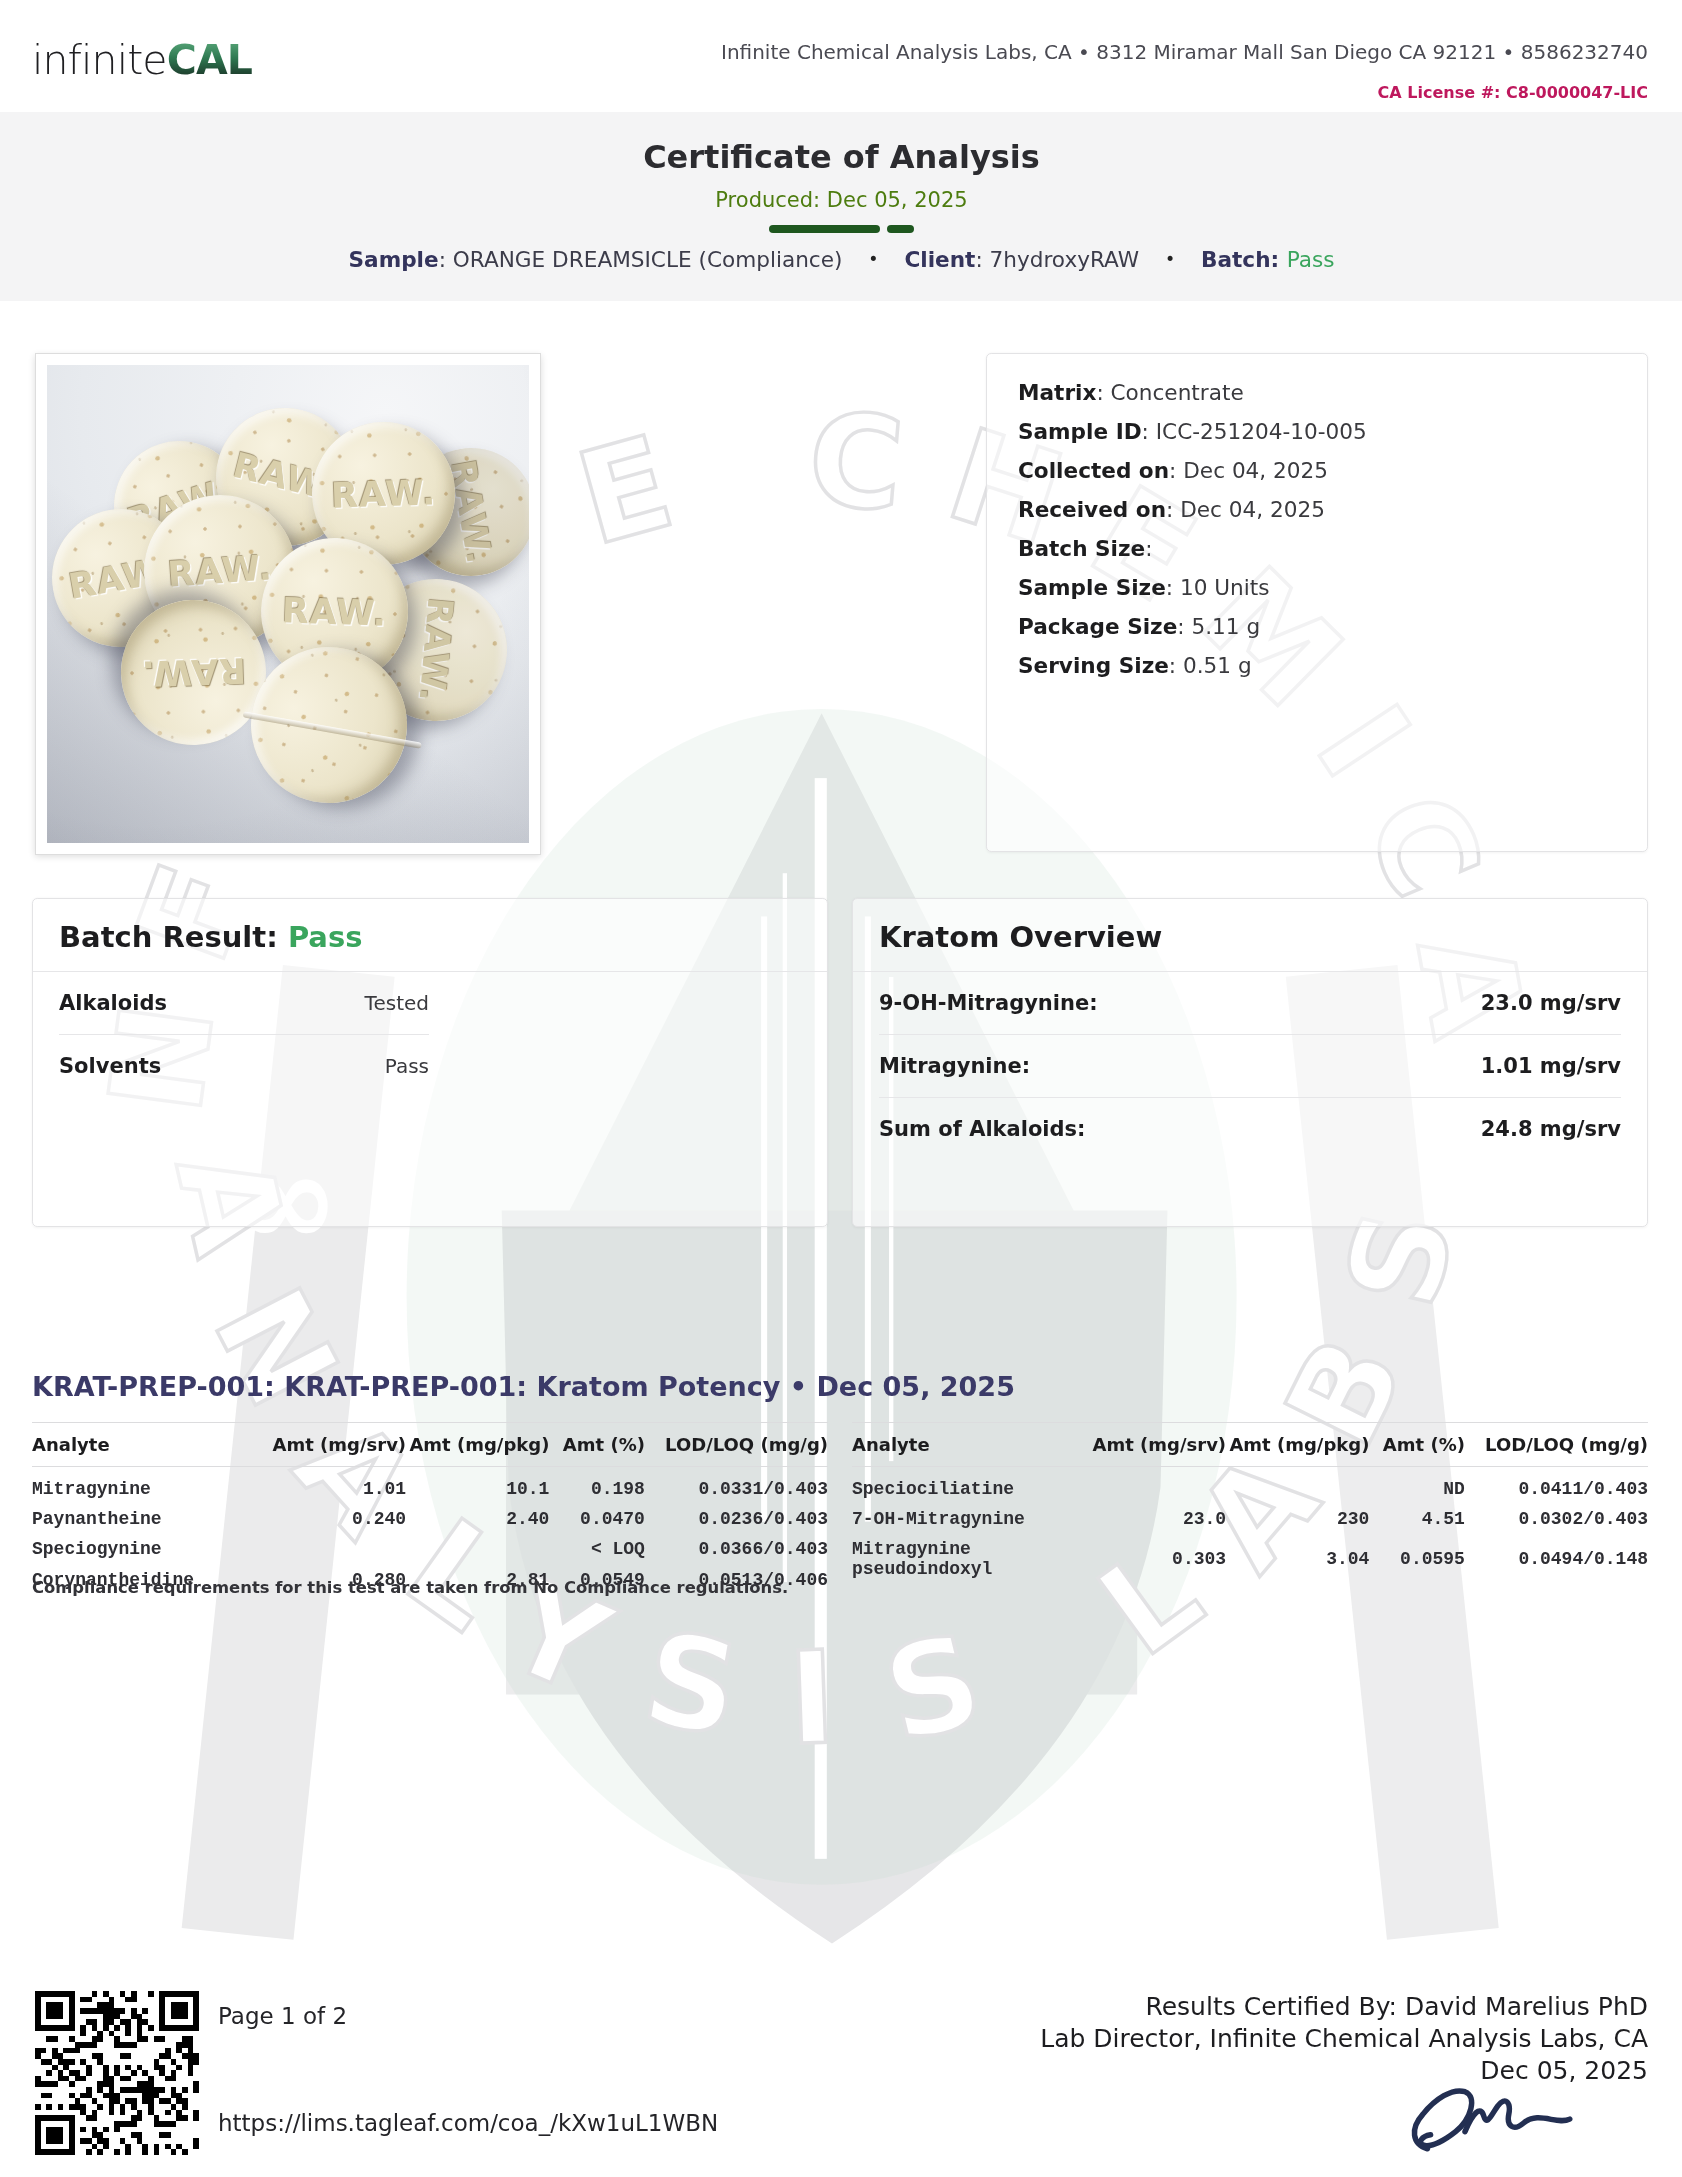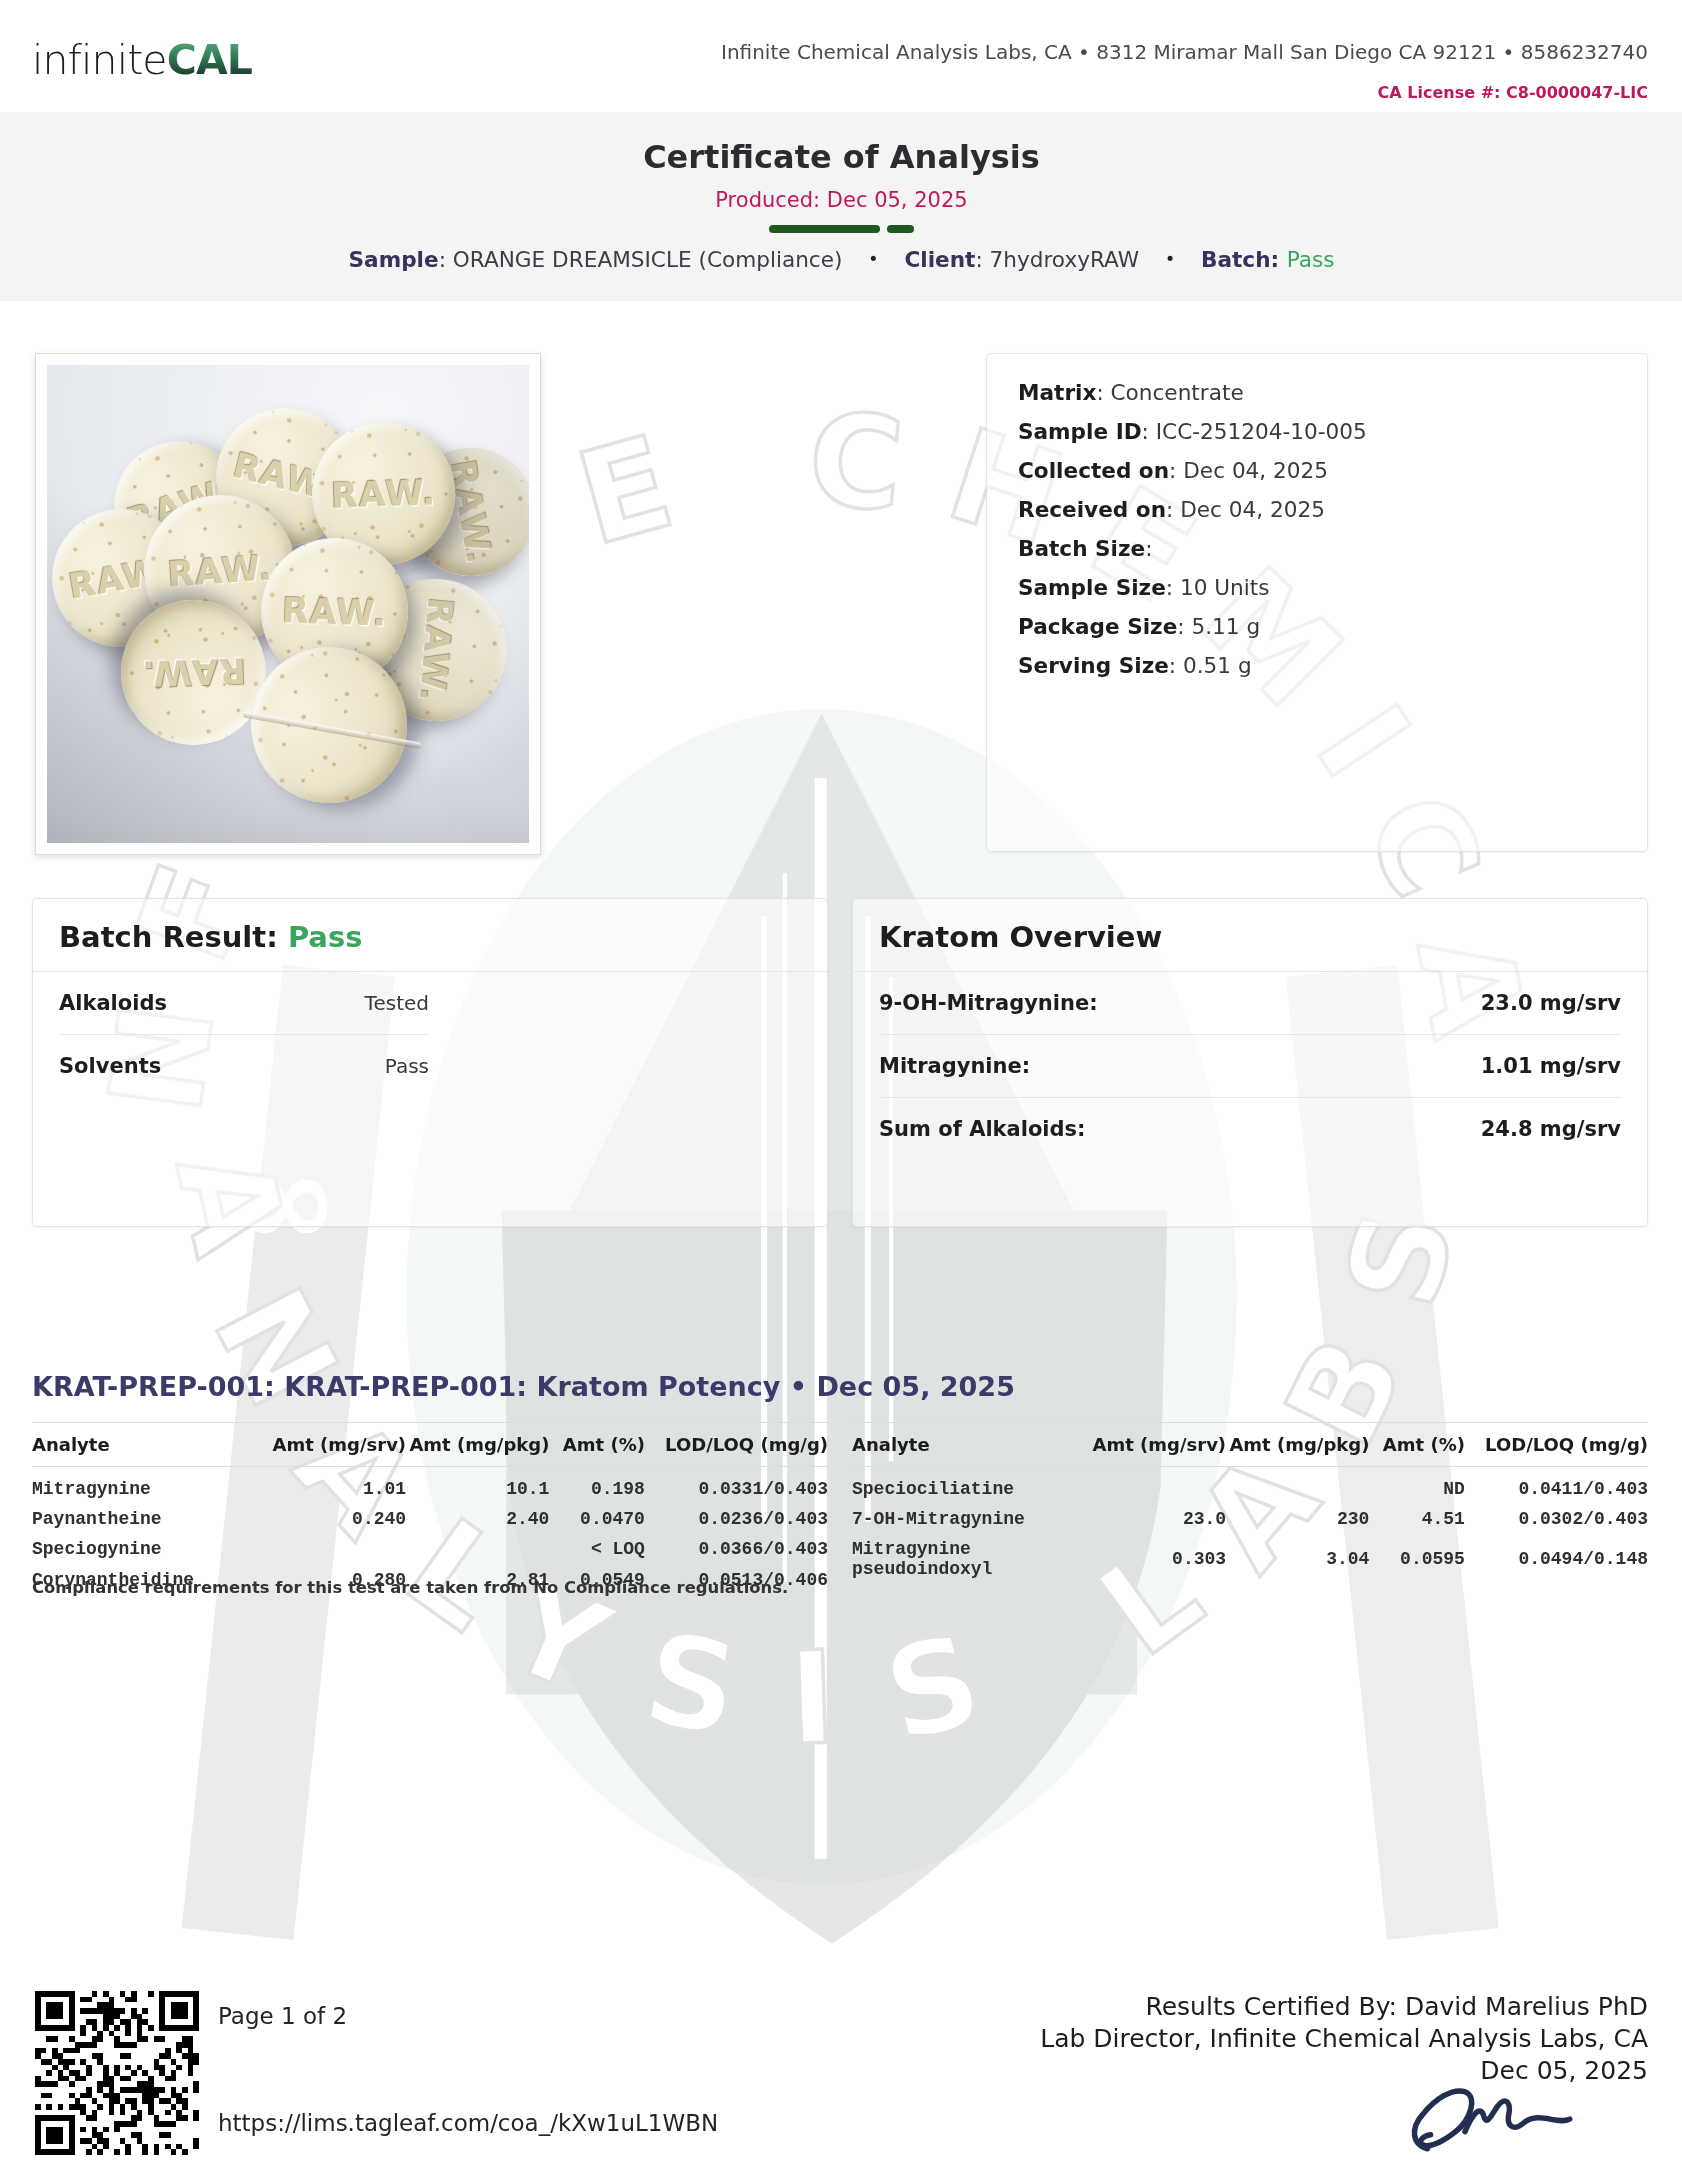--- a/index.html
+++ b/index.html
@@ -14,21 +14,21 @@
   .logo .l2 { font-weight:800; color:#2f7a52;
               background:linear-gradient(180deg,#63b183 0%,#2f7a52 45%,#15211b 100%);
               -webkit-background-clip:text; background-clip:text; -webkit-text-fill-color:transparent; }
   .hdr-right { right:35px; top:40px; text-align:right; }
   .hdr-lab { font-size:20px; color:#4a4a52; }
   .hdr-lic { font-size:16px; font-weight:bold; color:#be185d; margin-top:19px; }
 
   
   .band { left:0; top:112px; width:1683px; height:189px; background:#f4f4f5; z-index:2; }
   .band-title { text-align:center; margin-top:26px; font-size:32px; font-weight:bold; color:#2c2c30; }
-  .band-produced { text-align:center; margin-top:12px; font-size:21px; color:#be185d; }
+  .band-produced { text-align:center; margin-top:12px; font-size:21px; color:#4d7c0f; }
   .band-dashes { display:flex; justify-content:center; align-items:center; gap:7.8px; margin-top:13px; }
   .dash-long { width:111px; height:7.8px; border-radius:4.3px; background:#1e571f; }
   .dash-short { width:27px; height:7.8px; border-radius:4.3px; background:#1e571f; }
   .band-sample { text-align:center; margin-top:14px; font-size:21.6px; color:#3c3c4a; }
   .band-sample b { color:#34345c; }
   .band-sample .sep { display:inline-block; margin:0 19px; color:#222; font-size:17.3px; vertical-align:1.7px; }
   .pass-green { color:#3aa55d; }
 
   
   .watermark { left:0; top:0; width:1683px; height:2177px; z-index:1; pointer-events:none; }

